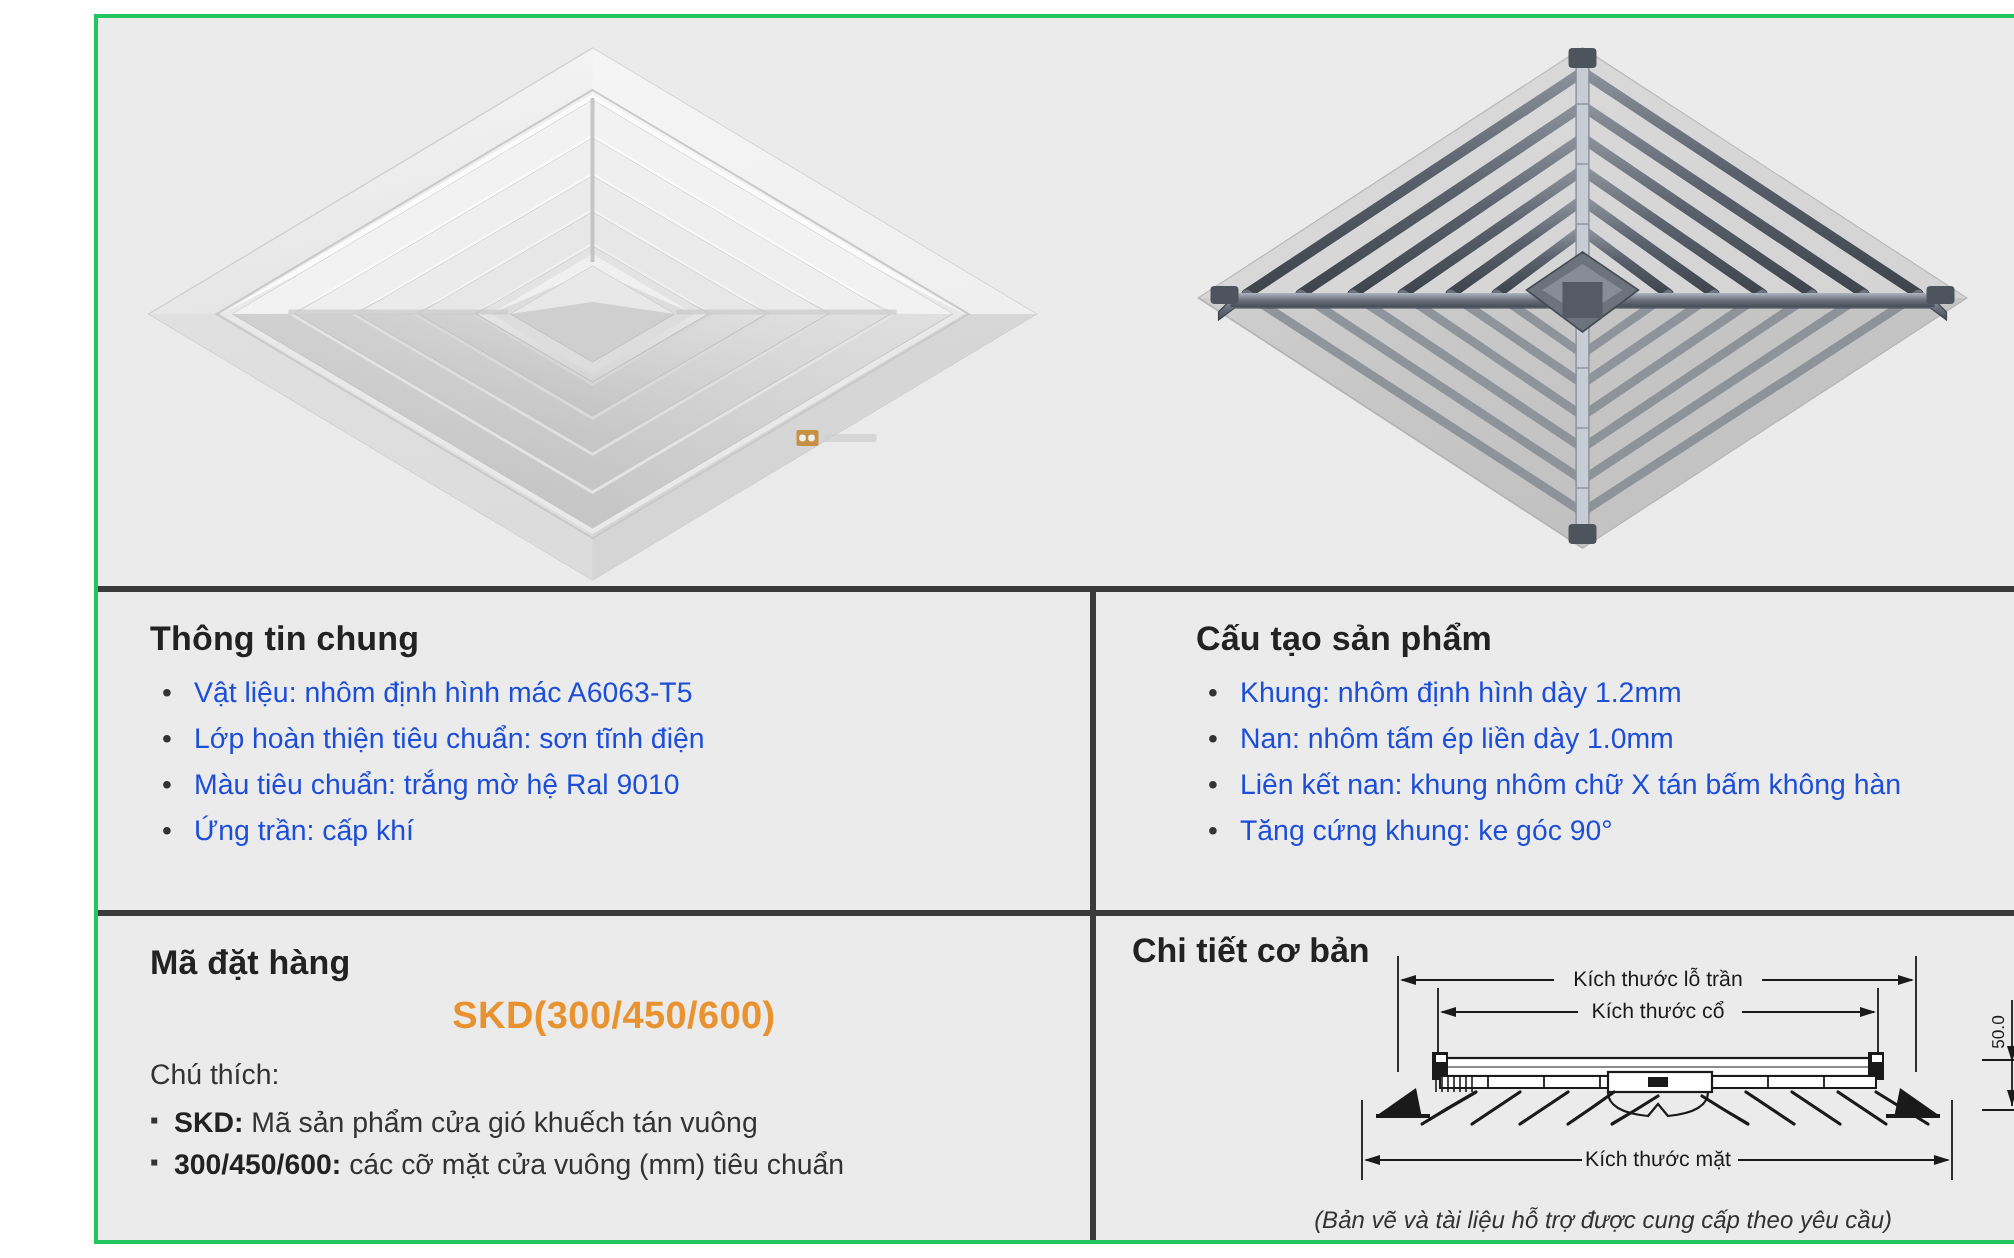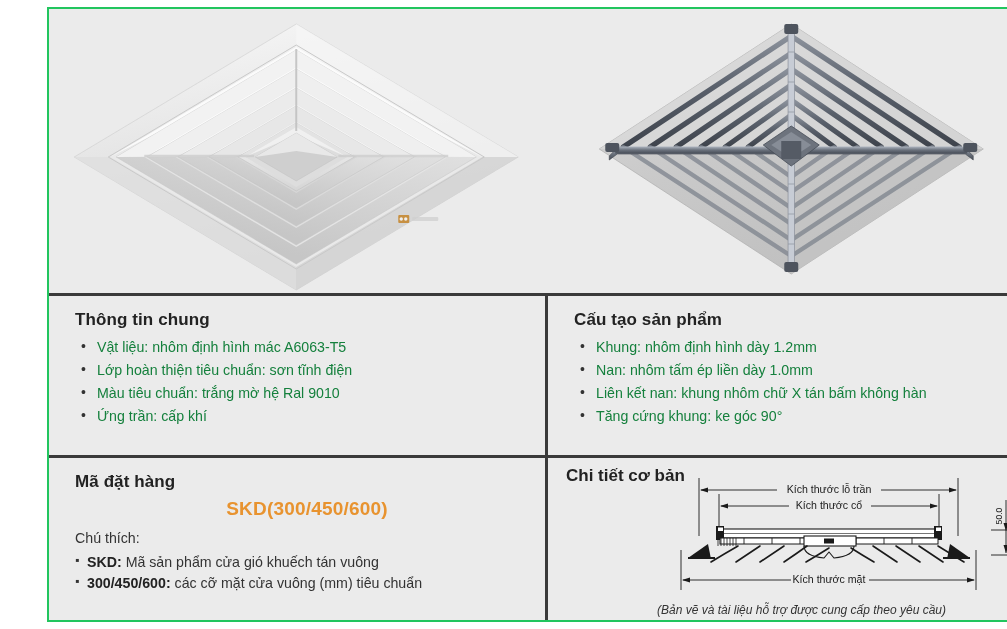--- a/index.html
+++ b/index.html
@@ -72,21 +72,21 @@
   .vdiv.v2 { top: 449px; height: 162px; }
 
   
   .panel {
     position: absolute;
     box-sizing: border-box;
     background: #ebebeb;
     padding: 14px 20px 8px 26px;
   }
   .panel.p-tl { left: 0;     top: 287px; width: 496px; height: 159px; }
-  .panel.p-tr { left: 499px; top: 287px; width: 402px; height: 159px; }
+  .panel.p-tr { left: 523px; top: 287px; width: 402px; height: 159px; }
   .panel.p-bl { left: 0;     top: 449px; width: 496px; height: 162px; }
   .panel.p-br { left: 499px; top: 449px; width: 410px; height: 162px; padding: 10px 14px 6px 18px;}
 
   .panel-title {
     font-size: 17px;
     font-weight: bold;
     color: #222222;
     letter-spacing: 0.1px;
     margin: 0 0 6px 0;
     line-height: 1.2;
@@ -94,21 +94,21 @@
 
   ul.bullets {
     list-style: none;
     margin: 0;
     padding: 0;
   }
   ul.bullets li {
     position: relative;
     padding-left: 22px;
     font-size: 14.2px;
-    color: #15803d;
+    color: #1d4ed8;
     line-height: 1.62;
     white-space: nowrap;
   }
   ul.bullets li::before {
     content: "\2022";
     position: absolute;
     left: 6px;
     top: -1px;
     font-size: 14px;
     color: #333333;

